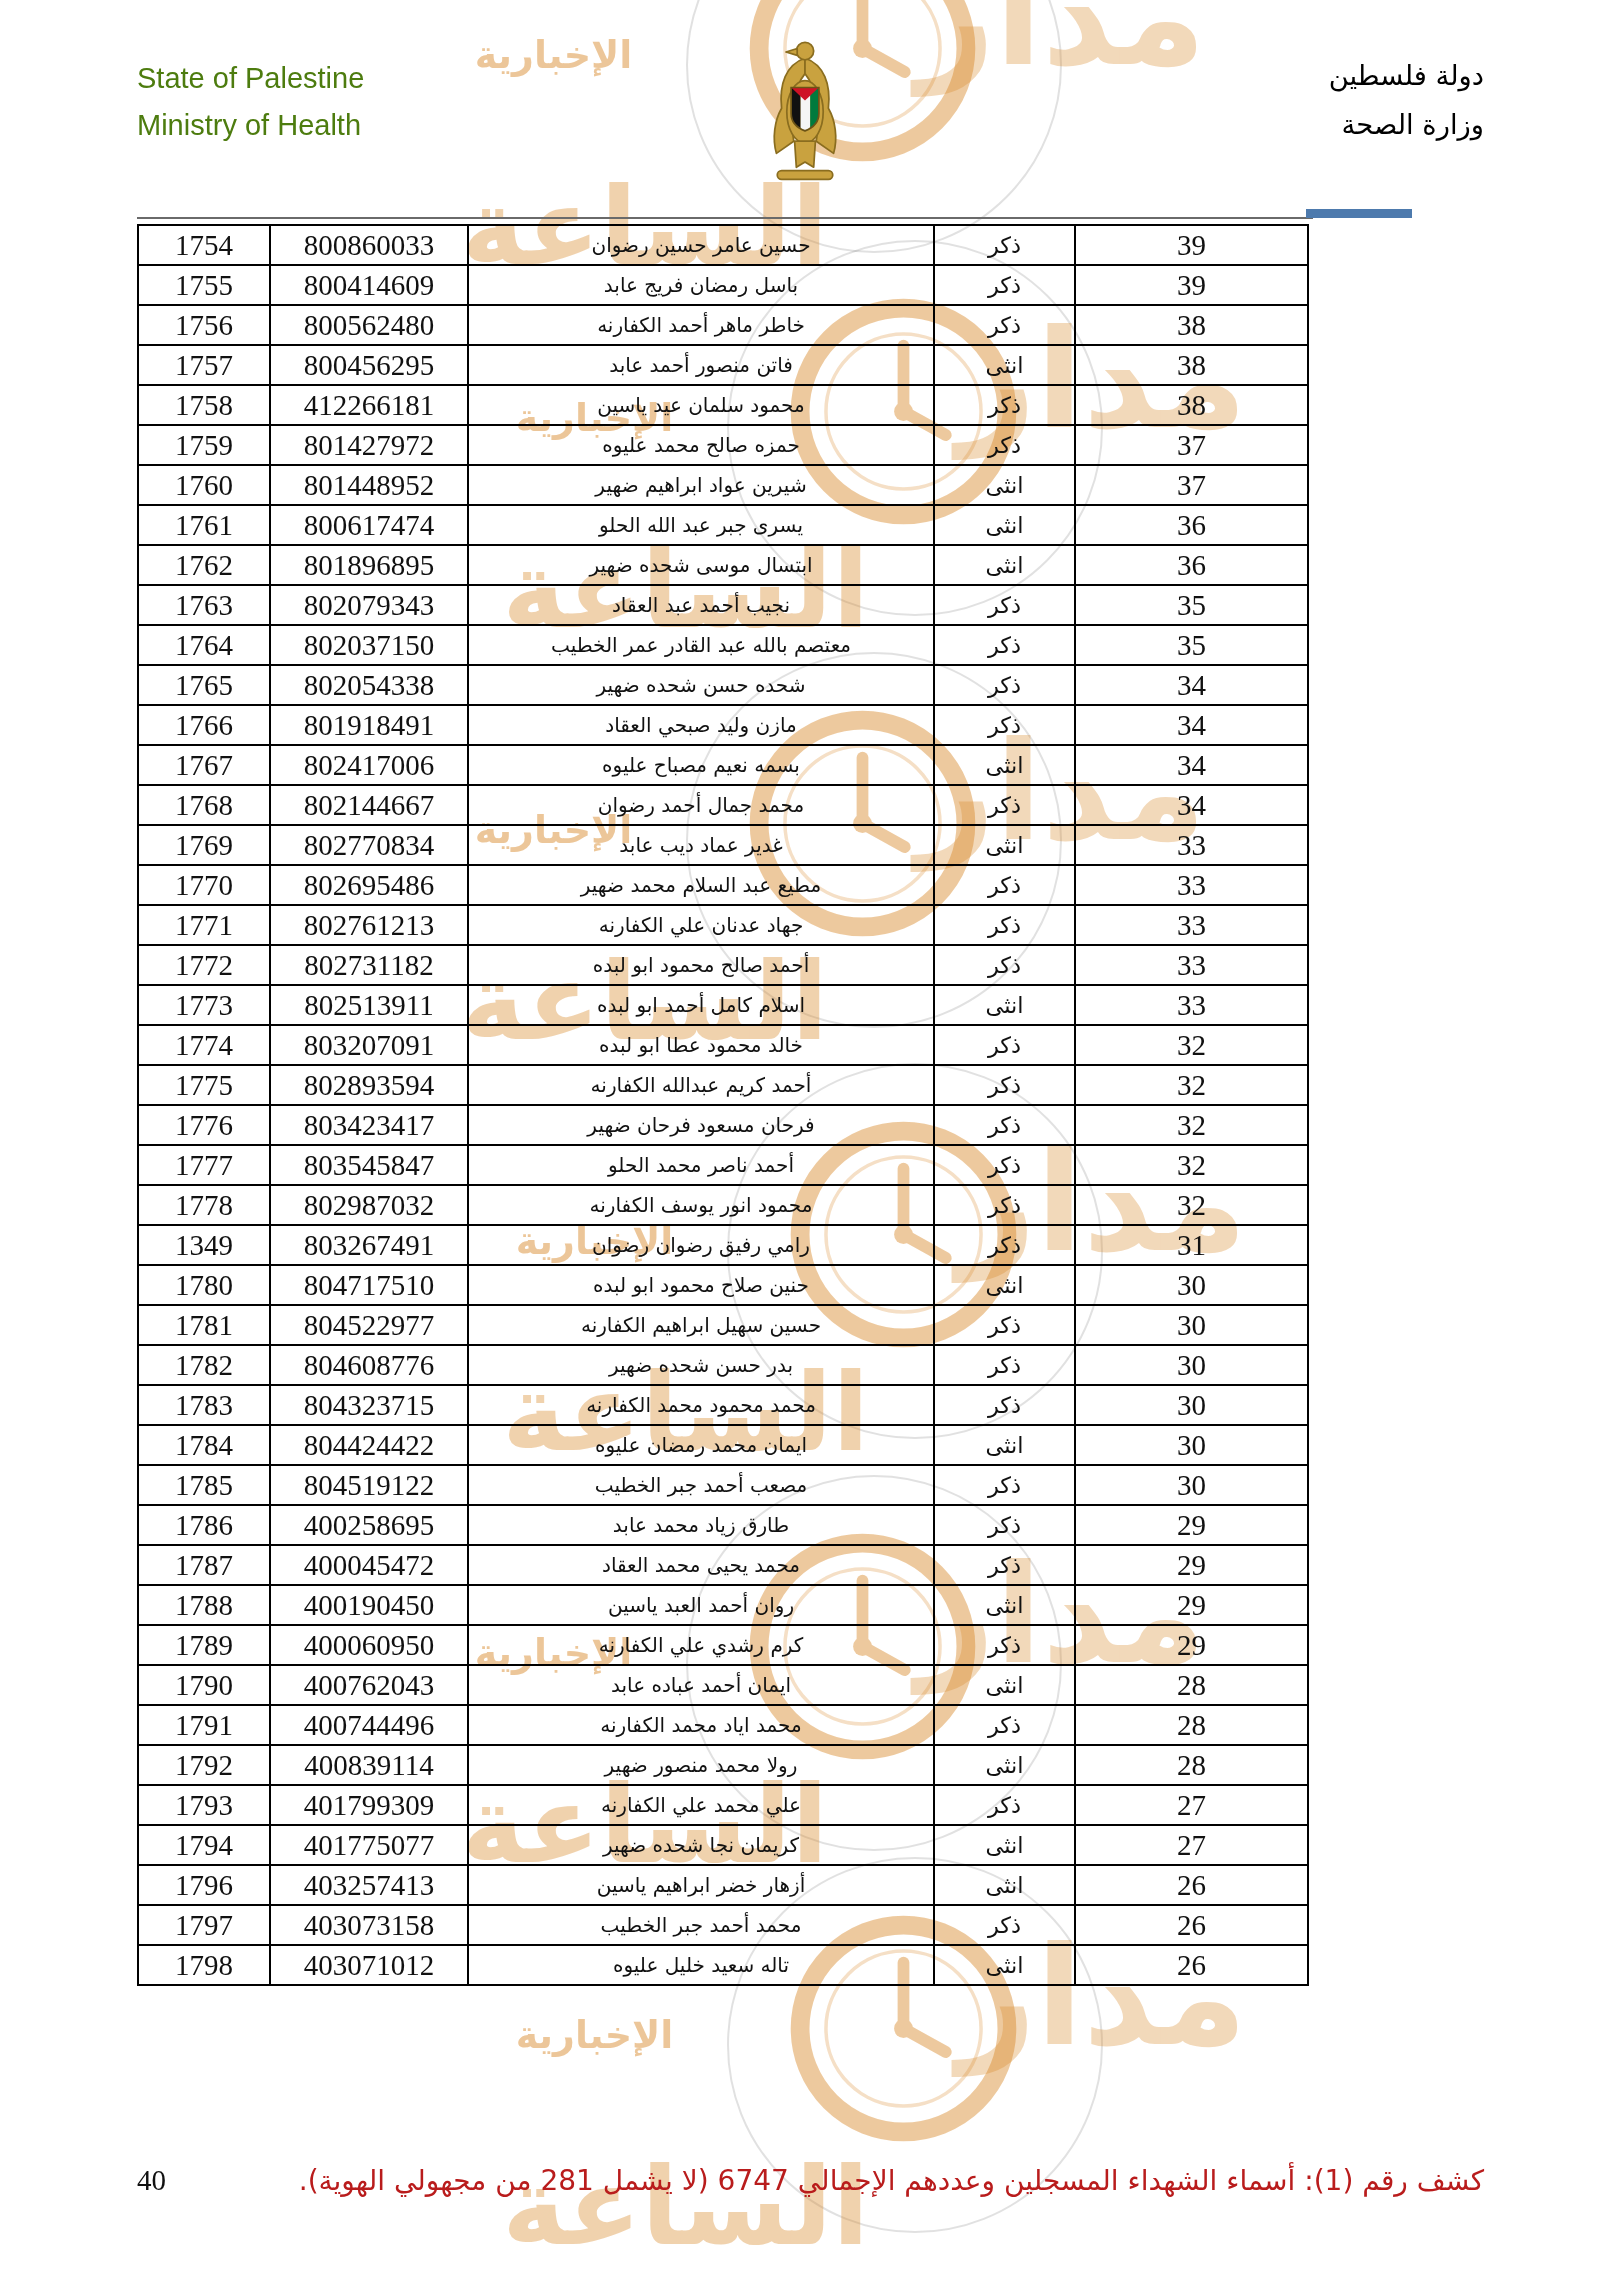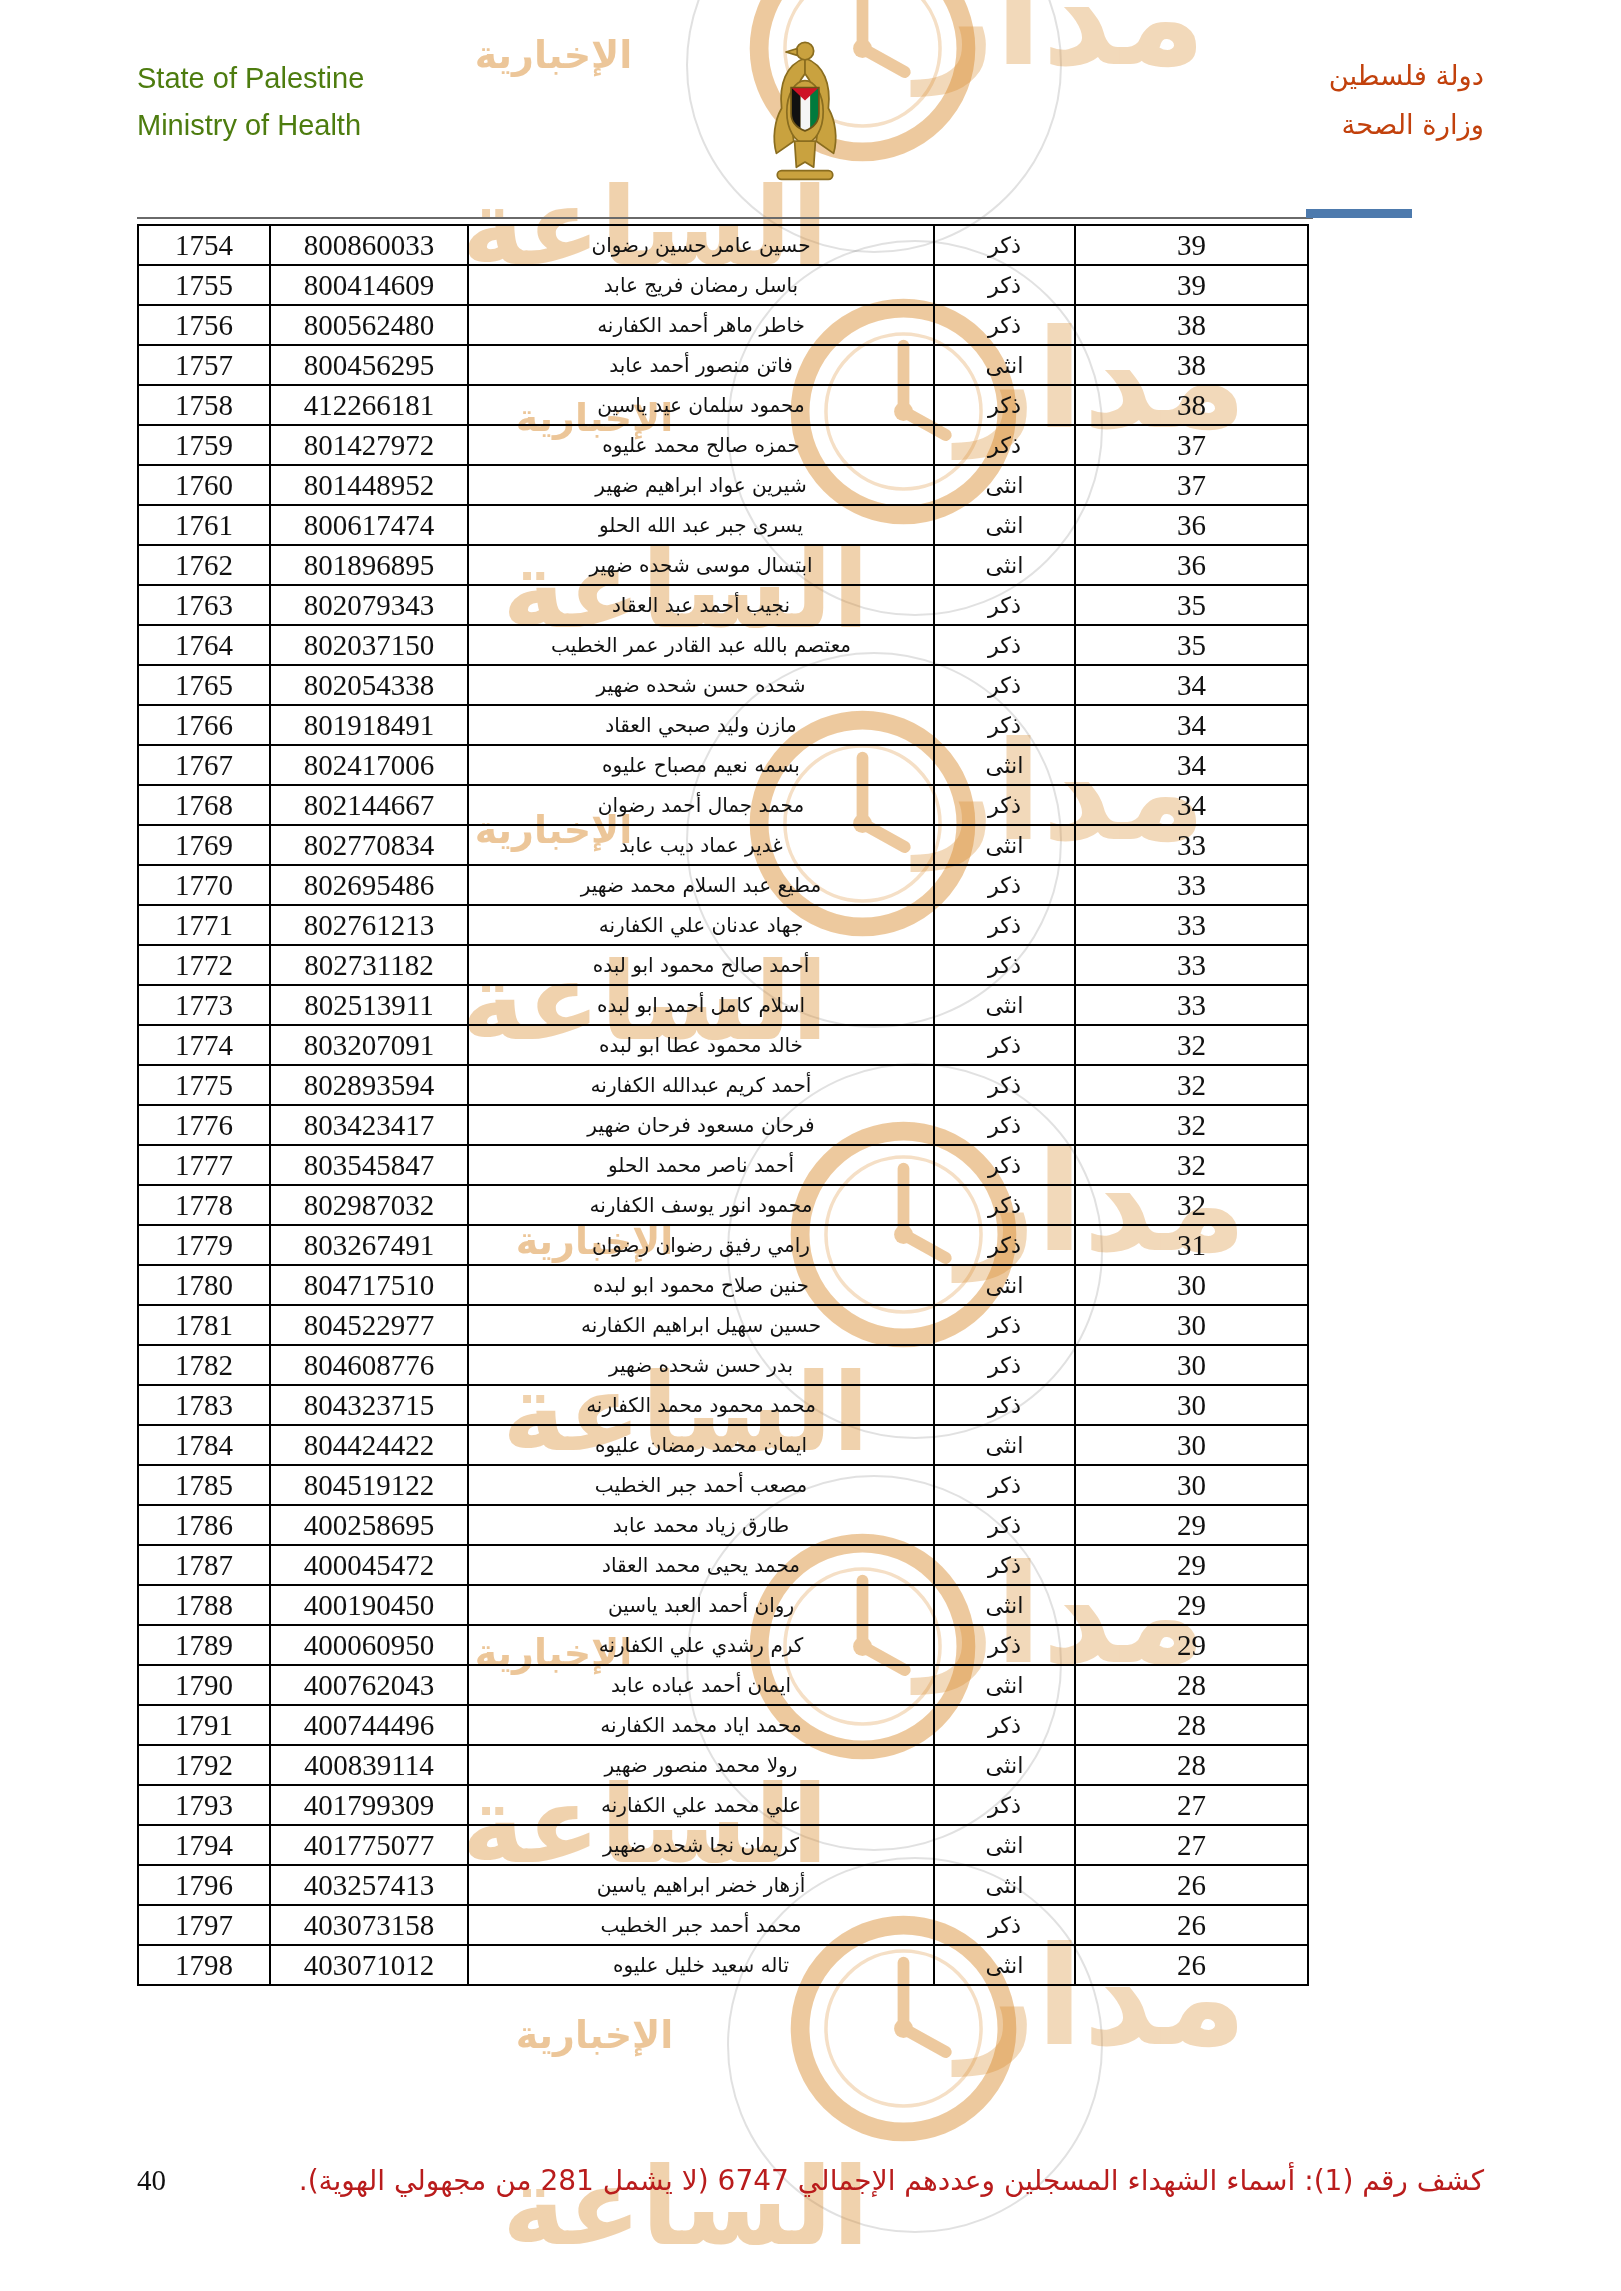--- a/index.html
+++ b/index.html
@@ -25,21 +25,21 @@
   .wm1{left:461px; top:-69px}
   .wm2{left:502px; top:294px}
   .wm3{left:461px; top:706px}
   .wm4{left:502px; top:1117px}
   .wm5{left:461px; top:1529px}
   .wm6{left:502px; top:1911px}
   
   .hdr-en{position:absolute; left:137px; top:55px; z-index:2;
           font-family:"Liberation Sans",sans-serif; font-size:29px; line-height:47px; color:#4d7c0f;}
   .hdr-ar{position:absolute; right:137px; top:51px; z-index:2; direction:rtl; 
-          font-family:"DejaVu Sans",sans-serif; font-size:27.4px; line-height:49px; color:#c2410c;margin-left:16px;}
+          font-family:"DejaVu Sans",sans-serif; font-size:27.4px; line-height:49px; color:#000000;margin-left:16px;}
   .emblem{position:absolute; left:753px; top:35px; width:104px; height:157px; z-index:2;}
   .rule{position:absolute; left:137px; top:217px; width:1176px; height:2px; background:#6a6a6a; z-index:2;}
   .rule-blue{position:absolute; left:1306px; top:209px; width:106px; height:8.8px; background:#4d7aad; z-index:2;}
   
   .martyrs-table{
     position:absolute; left:137px; top:224px; width:1170px; z-index:1;
     border-collapse:collapse; table-layout:fixed; background:transparent;
   }
   .martyrs-table td{
     border:2px solid #000; height:38px; padding:0; text-align:center;
@@ -376,21 +376,21 @@
 
     <tr>
       <td class="c-serial">1778</td>
       <td class="c-id">802987032</td>
       <td class="c-name">محمود انور يوسف الكفارنه</td>
       <td class="c-gender">ذكر</td>
       <td class="c-age">32</td>
     </tr>
 
     <tr>
-      <td class="c-serial">1779</td>
+      <td class="c-serial">1349</td>
       <td class="c-id">803267491</td>
       <td class="c-name">رامي رفيق رضوان رضوان</td>
       <td class="c-gender">ذكر</td>
       <td class="c-age">31</td>
     </tr>
 
     <tr>
       <td class="c-serial">1780</td>
       <td class="c-id">804717510</td>
       <td class="c-name">حنين صلاح محمود ابو لبده</td>

